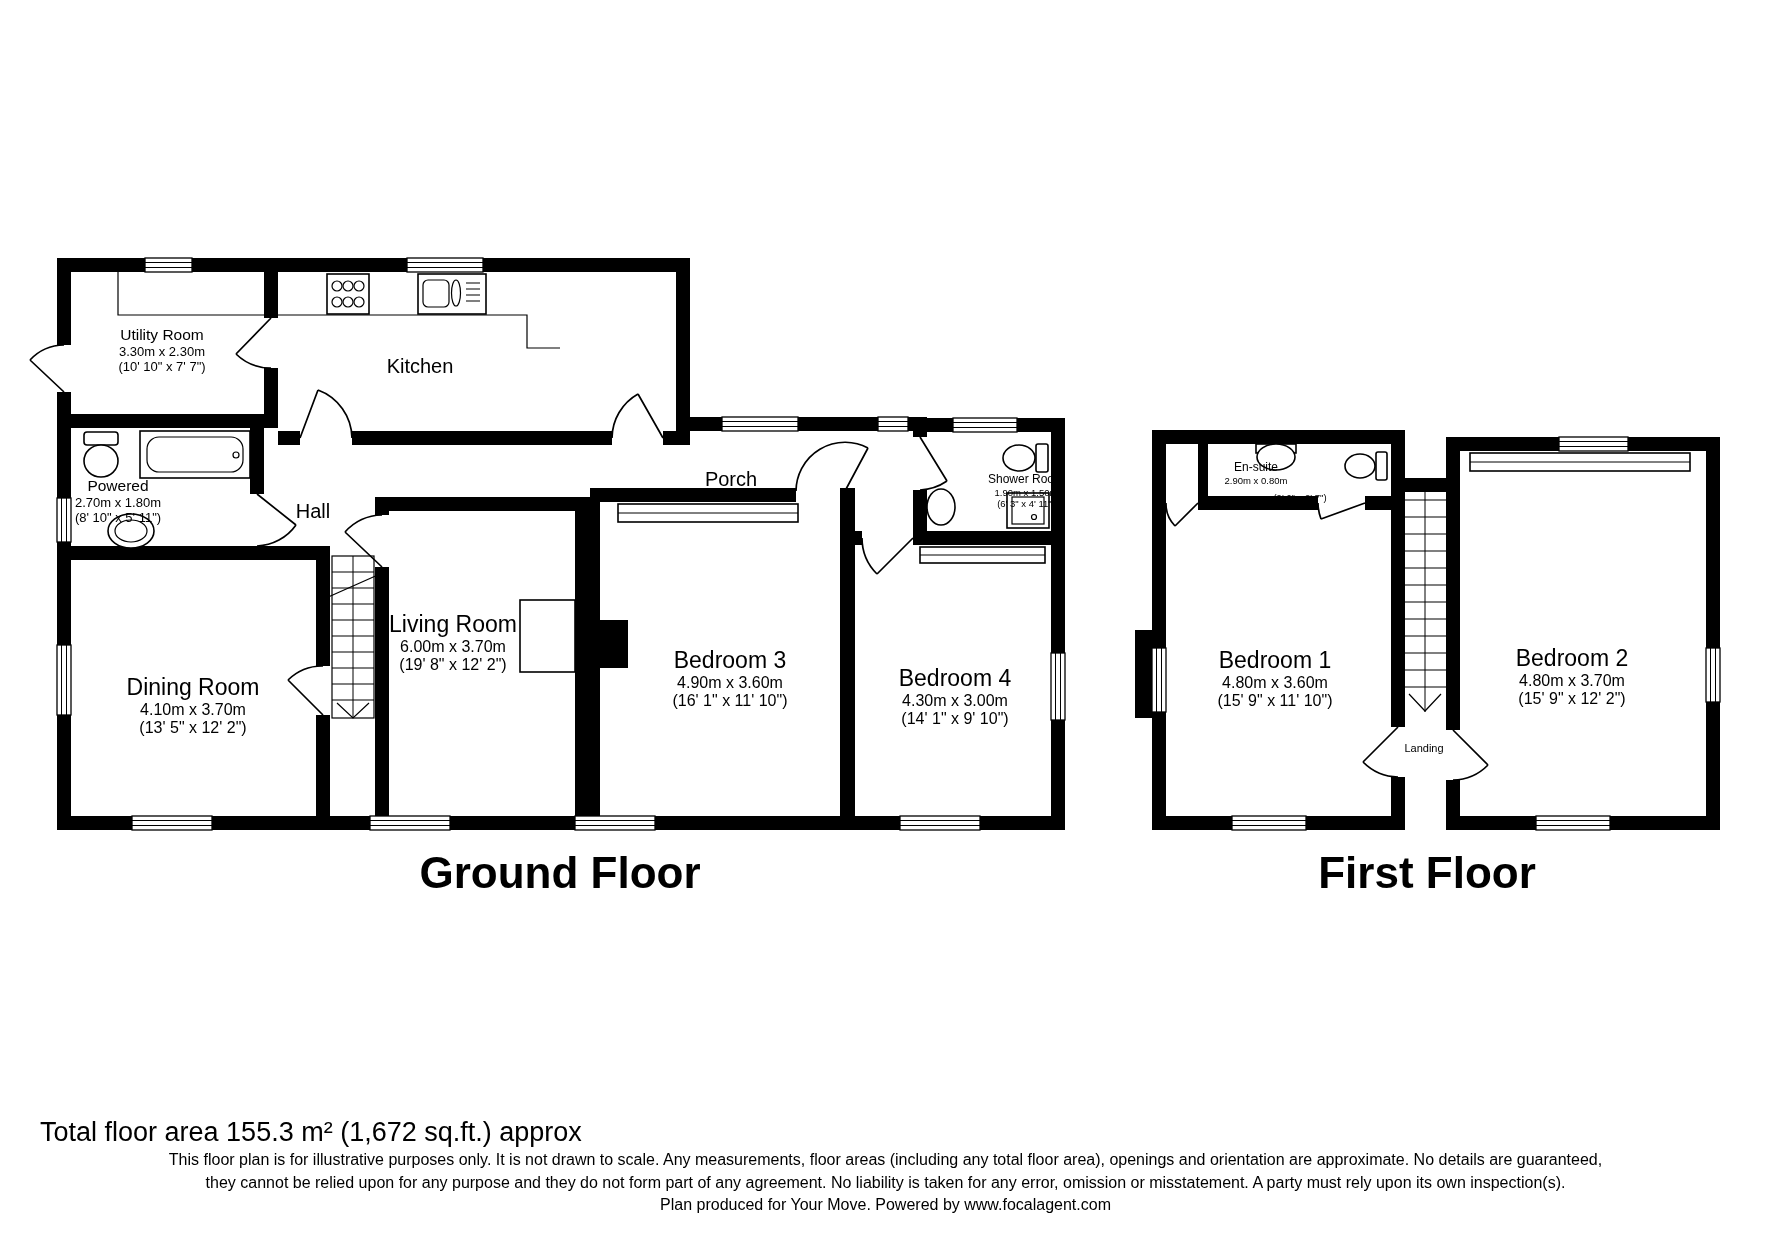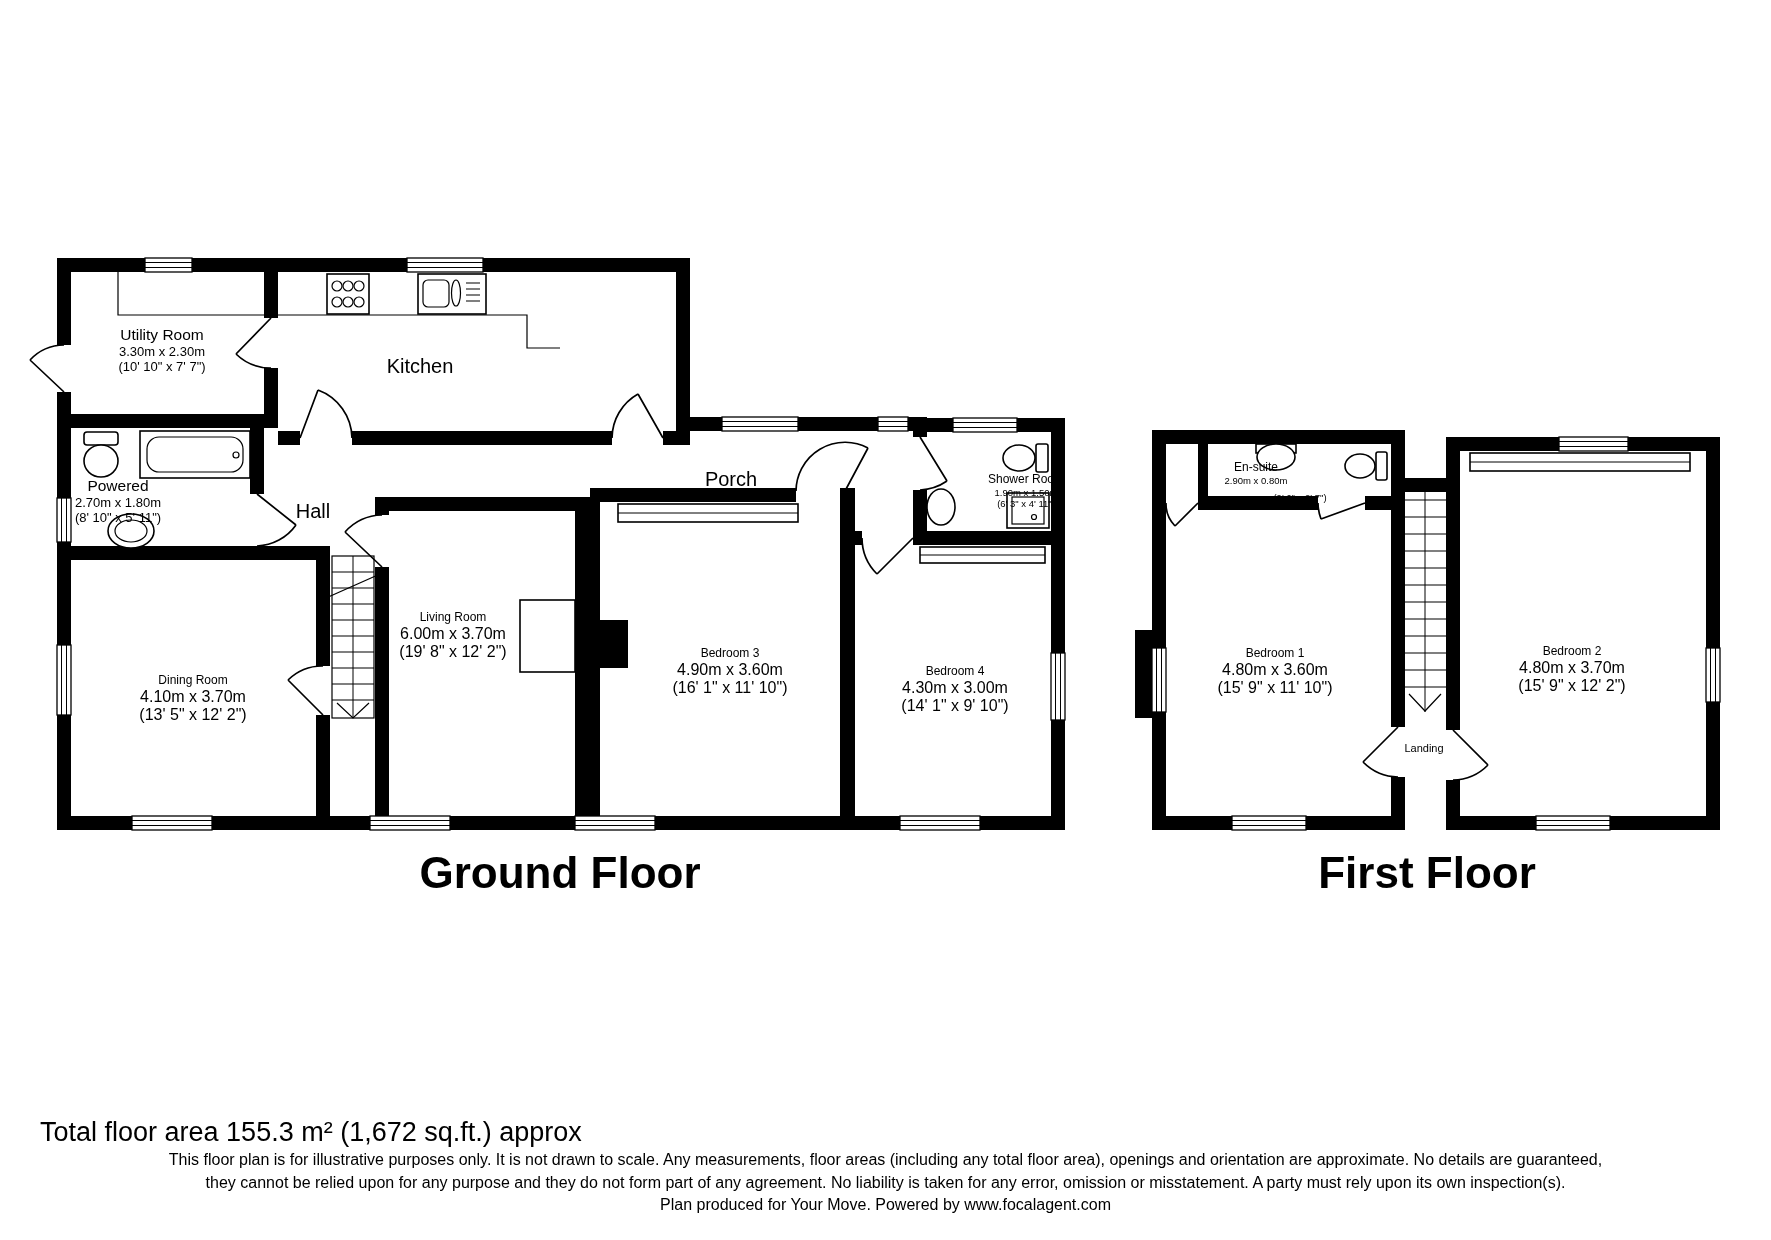--- a/index.html
+++ b/index.html
@@ -11,21 +11,21 @@
   .wall{fill:#000;}
   .w{fill:#fff;stroke:#000;stroke-width:1.3;}
   .wl{stroke:#000;stroke-width:1;}
   .door{fill:none;stroke:#000;stroke-width:1.7;}
   .fx{fill:#fff;stroke:#000;stroke-width:1.6;}
   .fx2{fill:none;stroke:#000;stroke-width:1.2;}
   .ln{fill:none;stroke:#000;stroke-width:1.2;}
   .lab{position:absolute;transform:translateX(-50%);text-align:center;line-height:1.16;white-space:nowrap;}
   .lab .n{font-size:15.5px;}
   .lab .d{font-size:13px;}
-  .lab.lg .n{font-size:12px;}
+  .lab.lg .n{font-size:23px;}
   .lab.lg .d{font-size:16px;}
   .lab.xl .n{font-size:20px;margin-top:20px;}
   .lab.sm .n{font-size:12px;}
   .lab.sm .d{font-size:9.5px;}
   .lab.xs .n{font-size:11px;}
   .floor-title{position:absolute;transform:translateX(-50%);font-size:44px;font-weight:bold;white-space:nowrap;}
   .total-area{position:absolute;left:40px;top:1117px;font-size:27px;}
   .disc{position:absolute;left:0;width:1771px;text-align:center;font-size:16px;}
 </style>
 </head>

